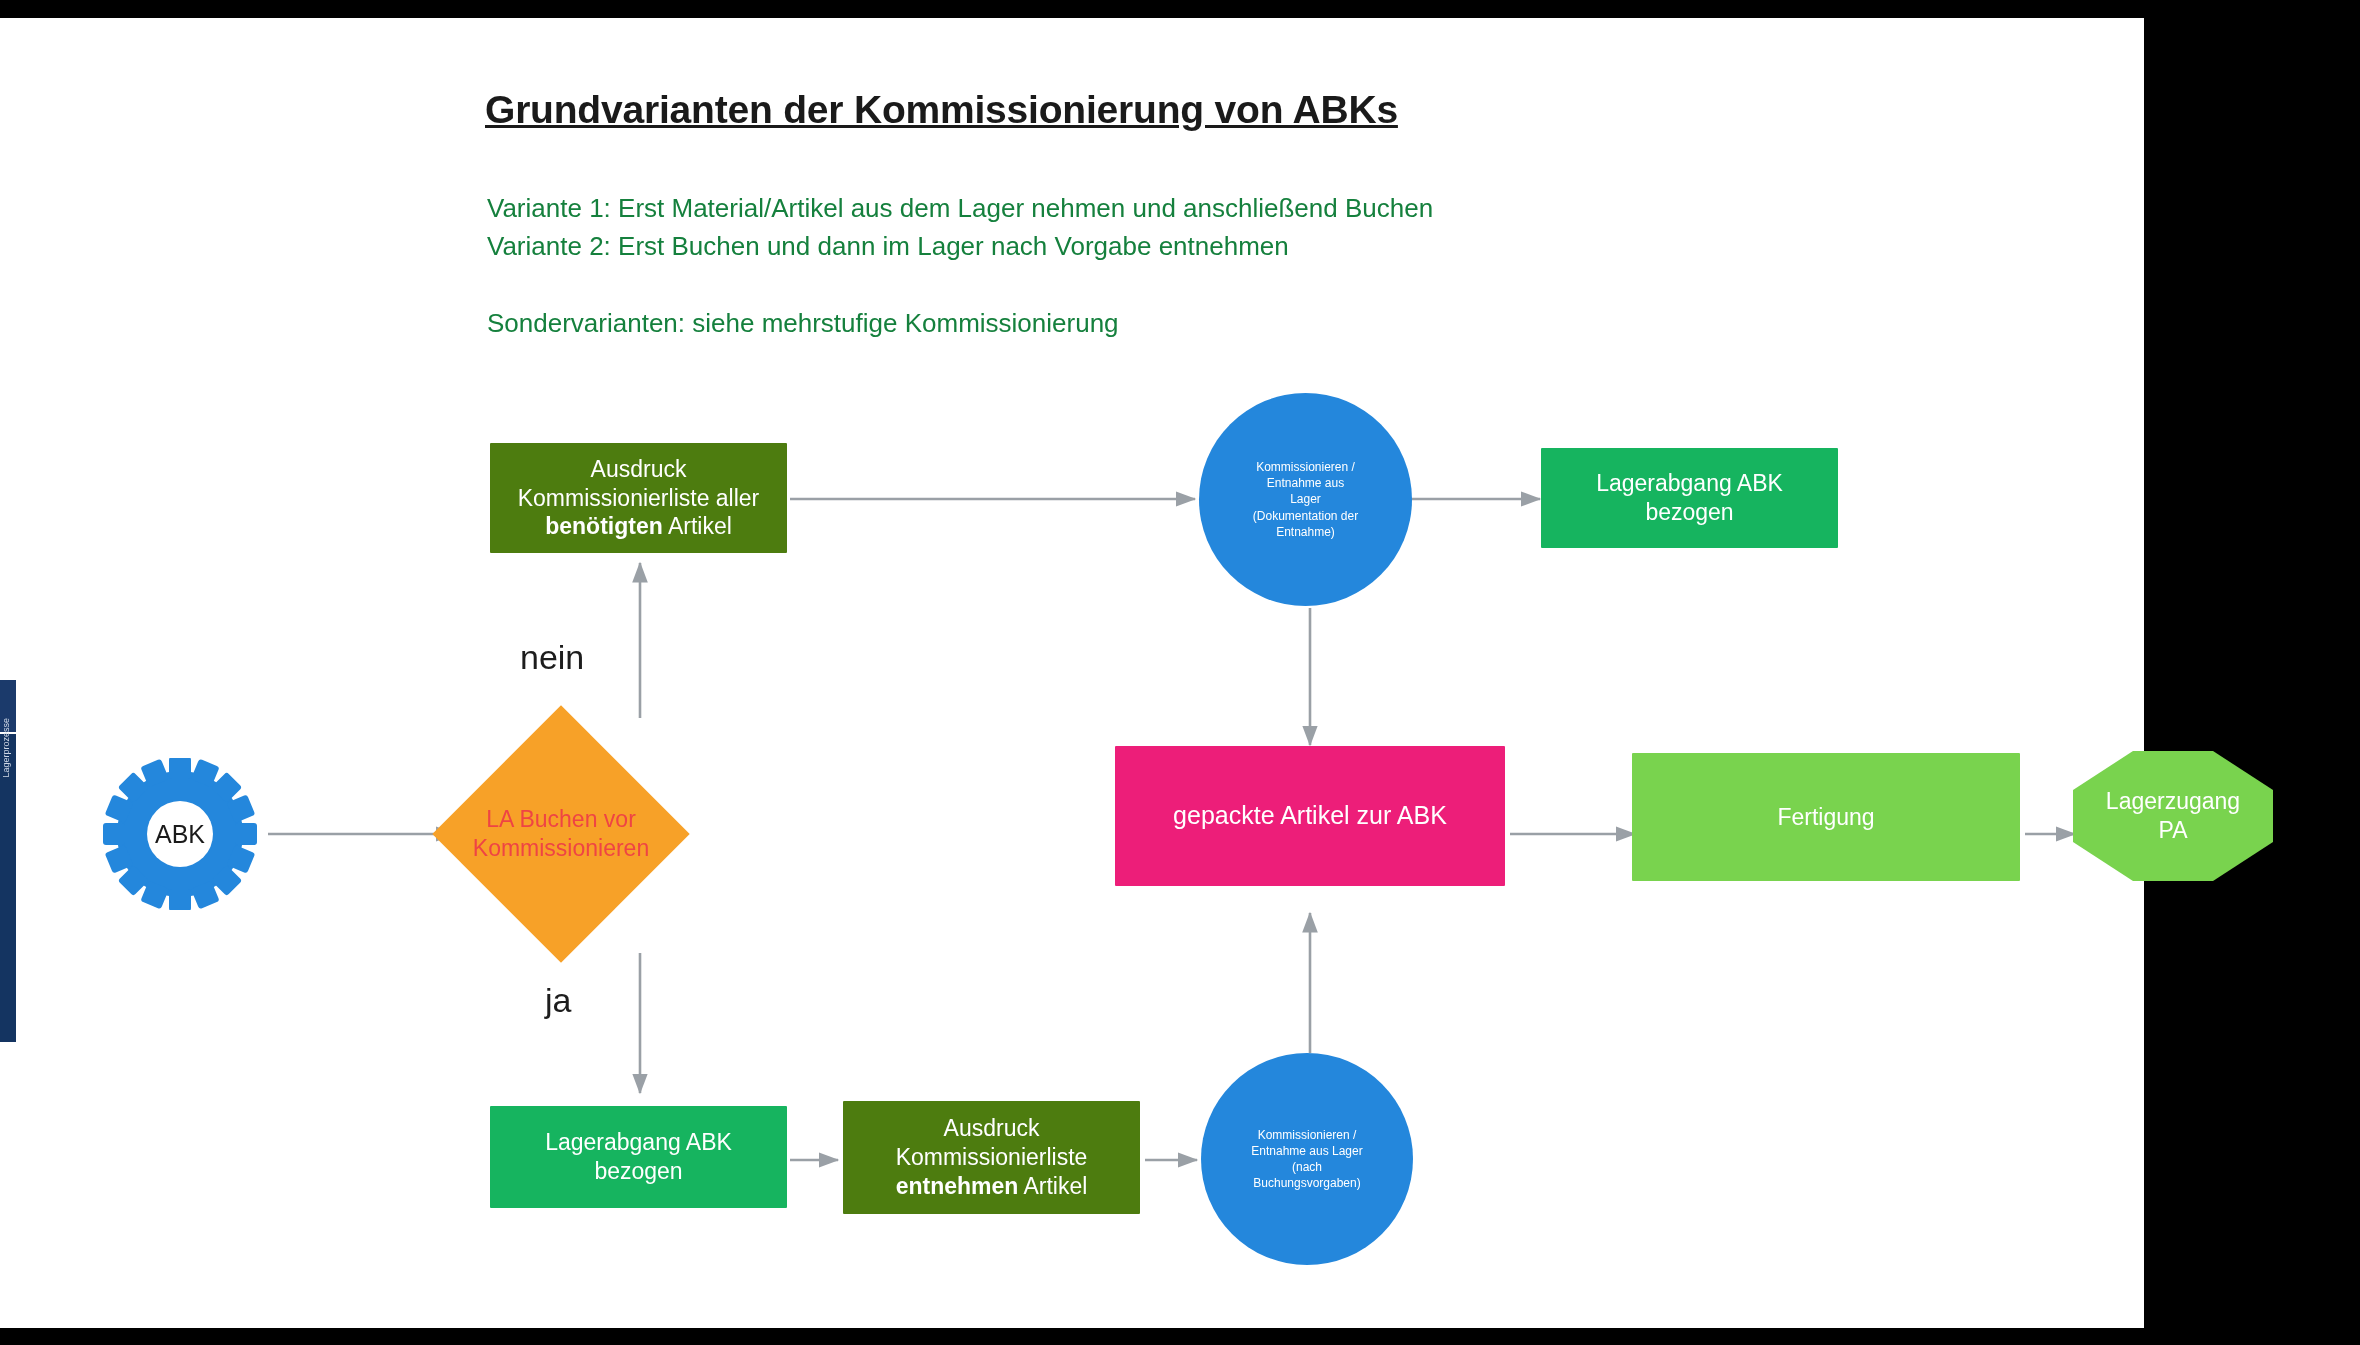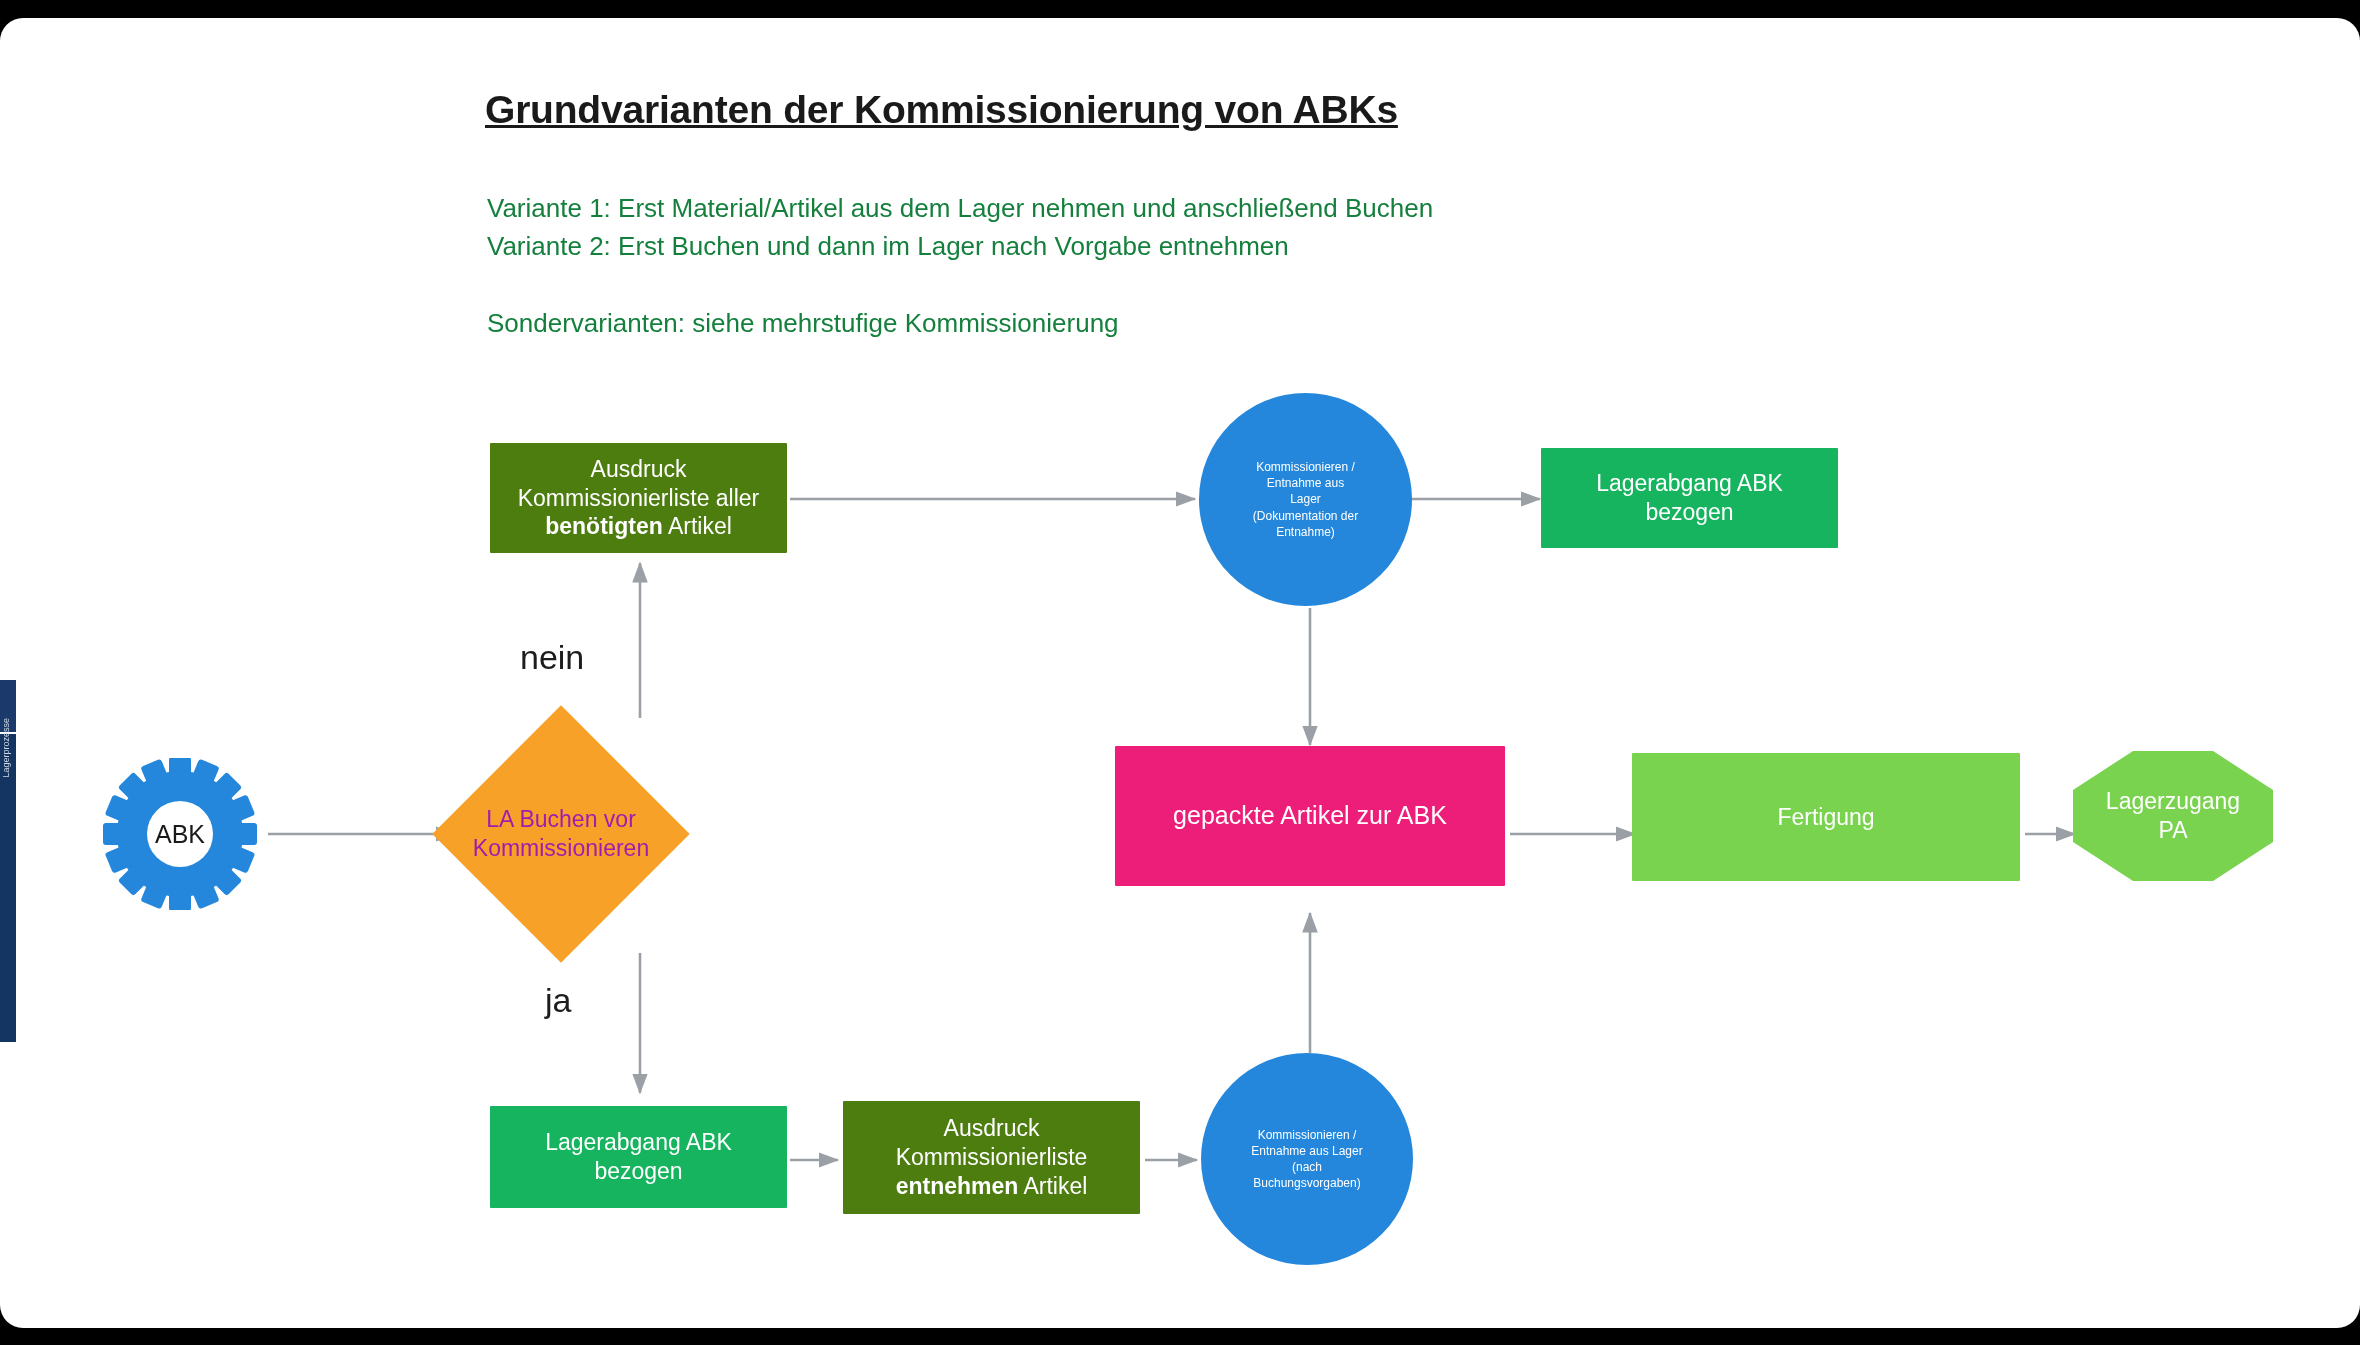--- a/index.html
+++ b/index.html
@@ -10,24 +10,23 @@
   body {
     width: 2360px;
     height: 1345px;
     font-family: "Liberation Sans", sans-serif;
     overflow: hidden;
   }
   #canvas {
     position: absolute;
     left: 0;
     top: 18px;
-    width: 2360px;
+    width: 2144px;
     height: 1310px;
     background: #ffffff;
-    border-radius: 23px;
   }
   
   .title {
     position: absolute;
     left: 485px;
     top: 70px;
     font-size: 39px;
     font-weight: bold;
     color: #1a1a1a;
     text-decoration: underline;
@@ -78,21 +77,21 @@
     transform: rotate(45deg);
   }
   .diamond-label {
     position: absolute;
     left: 0; top: 0;
     width: 100%; height: 100%;
     display: flex;
     align-items: center;
     justify-content: center;
     text-align: center;
-    color: #a21caf;
+    color: #ef4444;
     font-size: 23px;
     line-height: 1.25;
   }
   .octagon {
     background: #79D34E;
     clip-path: polygon(30% 0%, 70% 0%, 100% 30%, 100% 70%, 70% 100%, 30% 100%, 0% 70%, 0% 30%);
     font-size: 23px;
   }
   .gear-wrap {
     position: absolute;

